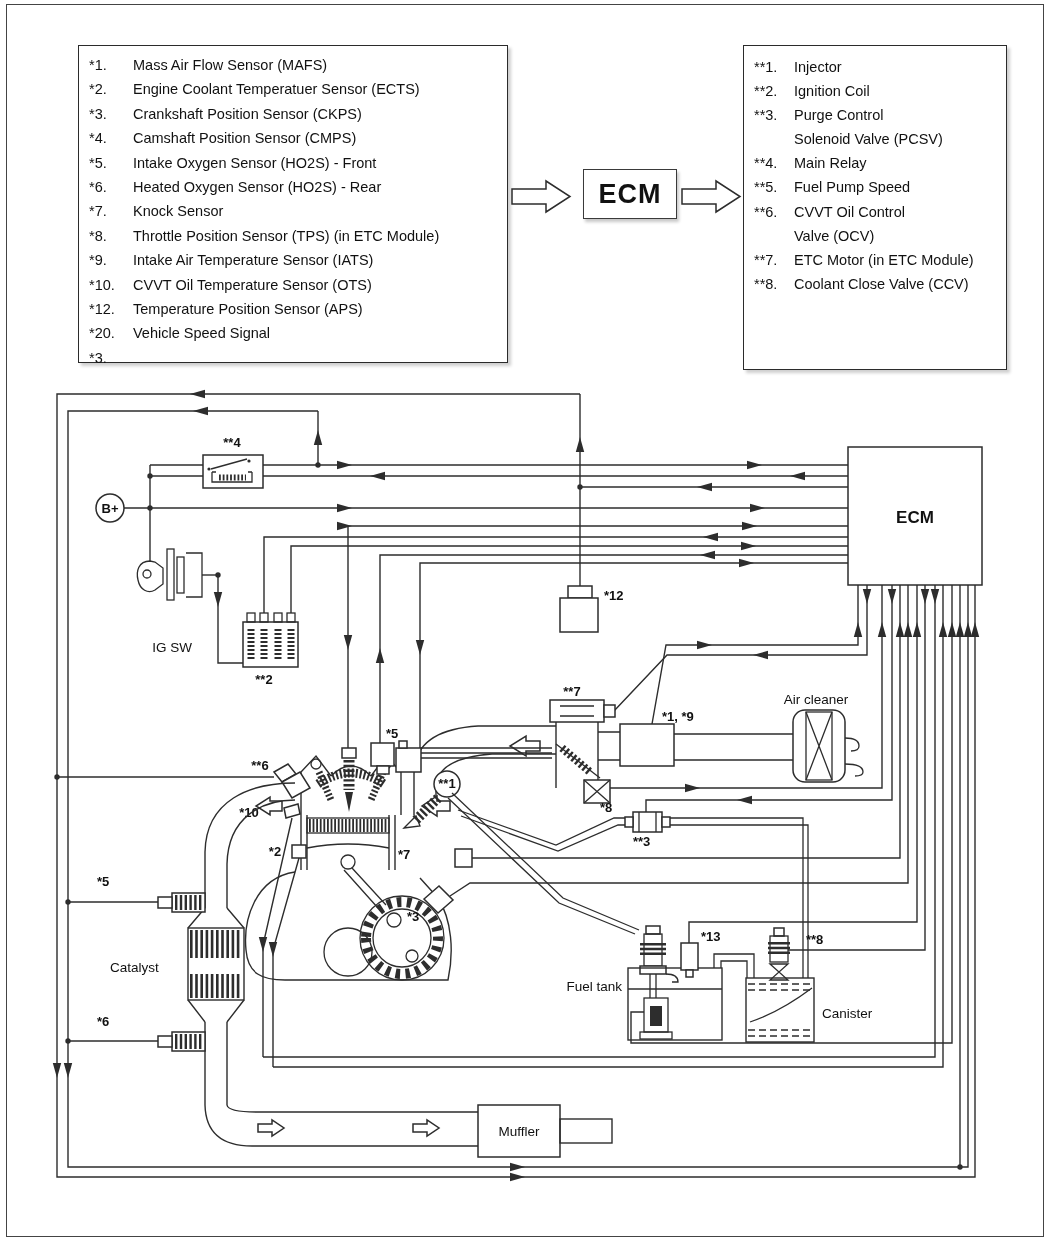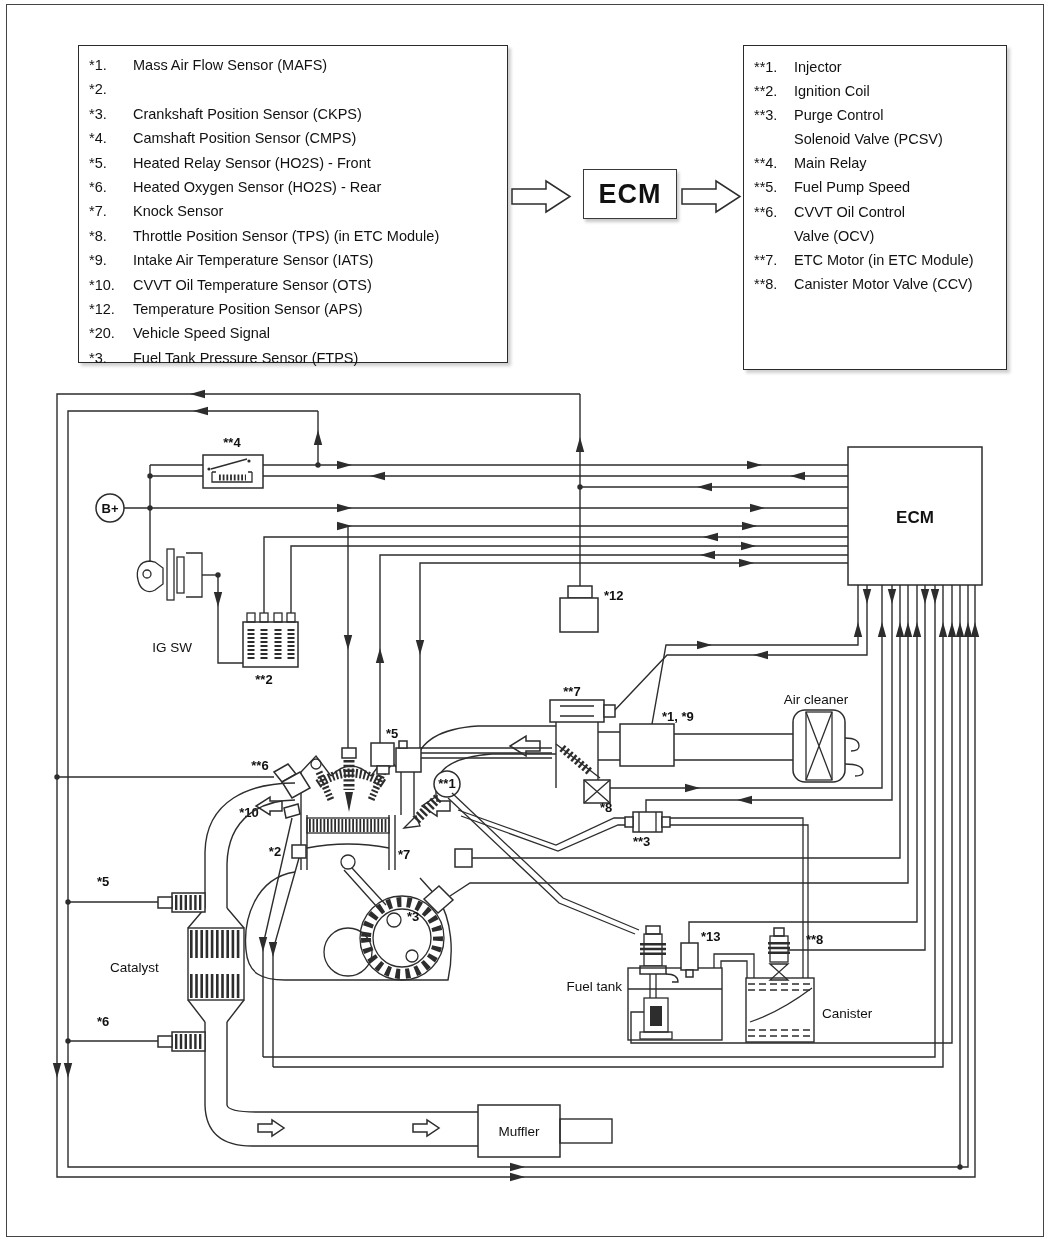--- a/index.html
+++ b/index.html
@@ -33,32 +33,33 @@
 
 <div class="frame"></div>
 
 <div class="legend" id="legend-sensors">
   <div class="lrow">
       <span class="lnum">*1.</span>
       <span class="ltxt">Mass Air Flow Sensor (MAFS)</span>
     </div>
   <div class="lrow">
       <span class="lnum">*2.</span>
+      <span class="ltxt">Engine Coolant Temperatuer Sensor (ECTS)</span>
     </div>
   <div class="lrow">
       <span class="lnum">*3.</span>
       <span class="ltxt">Crankshaft Position Sensor (CKPS)</span>
     </div>
   <div class="lrow">
       <span class="lnum">*4.</span>
       <span class="ltxt">Camshaft Position Sensor (CMPS)</span>
     </div>
   <div class="lrow">
       <span class="lnum">*5.</span>
-      <span class="ltxt">Heated Relay Sensor (HO2S) - Front</span>
+      <span class="ltxt">Intake Oxygen Sensor (HO2S) - Front</span>
     </div>
   <div class="lrow">
       <span class="lnum">*6.</span>
       <span class="ltxt">Heated Oxygen Sensor (HO2S) - Rear</span>
     </div>
   <div class="lrow">
       <span class="lnum">*7.</span>
       <span class="ltxt">Knock Sensor</span>
     </div>
   <div class="lrow">
@@ -76,21 +77,20 @@
   <div class="lrow">
       <span class="lnum">*12.</span>
       <span class="ltxt">Temperature Position Sensor (APS)</span>
     </div>
   <div class="lrow">
       <span class="lnum">*20.</span>
       <span class="ltxt">Vehicle Speed Signal</span>
     </div>
   <div class="lrow">
       <span class="lnum">*3.</span>
-      <span class="ltxt">Fuel Tank Pressure Sensor (FTPS)</span>
     </div>
 </div>
 
 <div class="legend" id="legend-actuators">
   <div>
       <div class="lrow">
         <span class="lnum">**1.</span>
         <span class="ltxt">Injector</span>
       </div>
     </div>
@@ -128,21 +128,21 @@
     </div>
   <div>
       <div class="lrow">
         <span class="lnum">**7.</span>
         <span class="ltxt">ETC Motor (in ETC Module)</span>
       </div>
     </div>
   <div>
       <div class="lrow">
         <span class="lnum">**8.</span>
-        <span class="ltxt">Canister Motor Valve (CCV)</span>
+        <span class="ltxt">Coolant Close Valve (CCV)</span>
       </div>
     </div>
 </div>
 
 <div id="ecm-flow-box">
     <span>ECM</span>
   </div>
 
 <svg width="1050" height="1243" viewBox="0 0 1050 1243">
   <defs>

